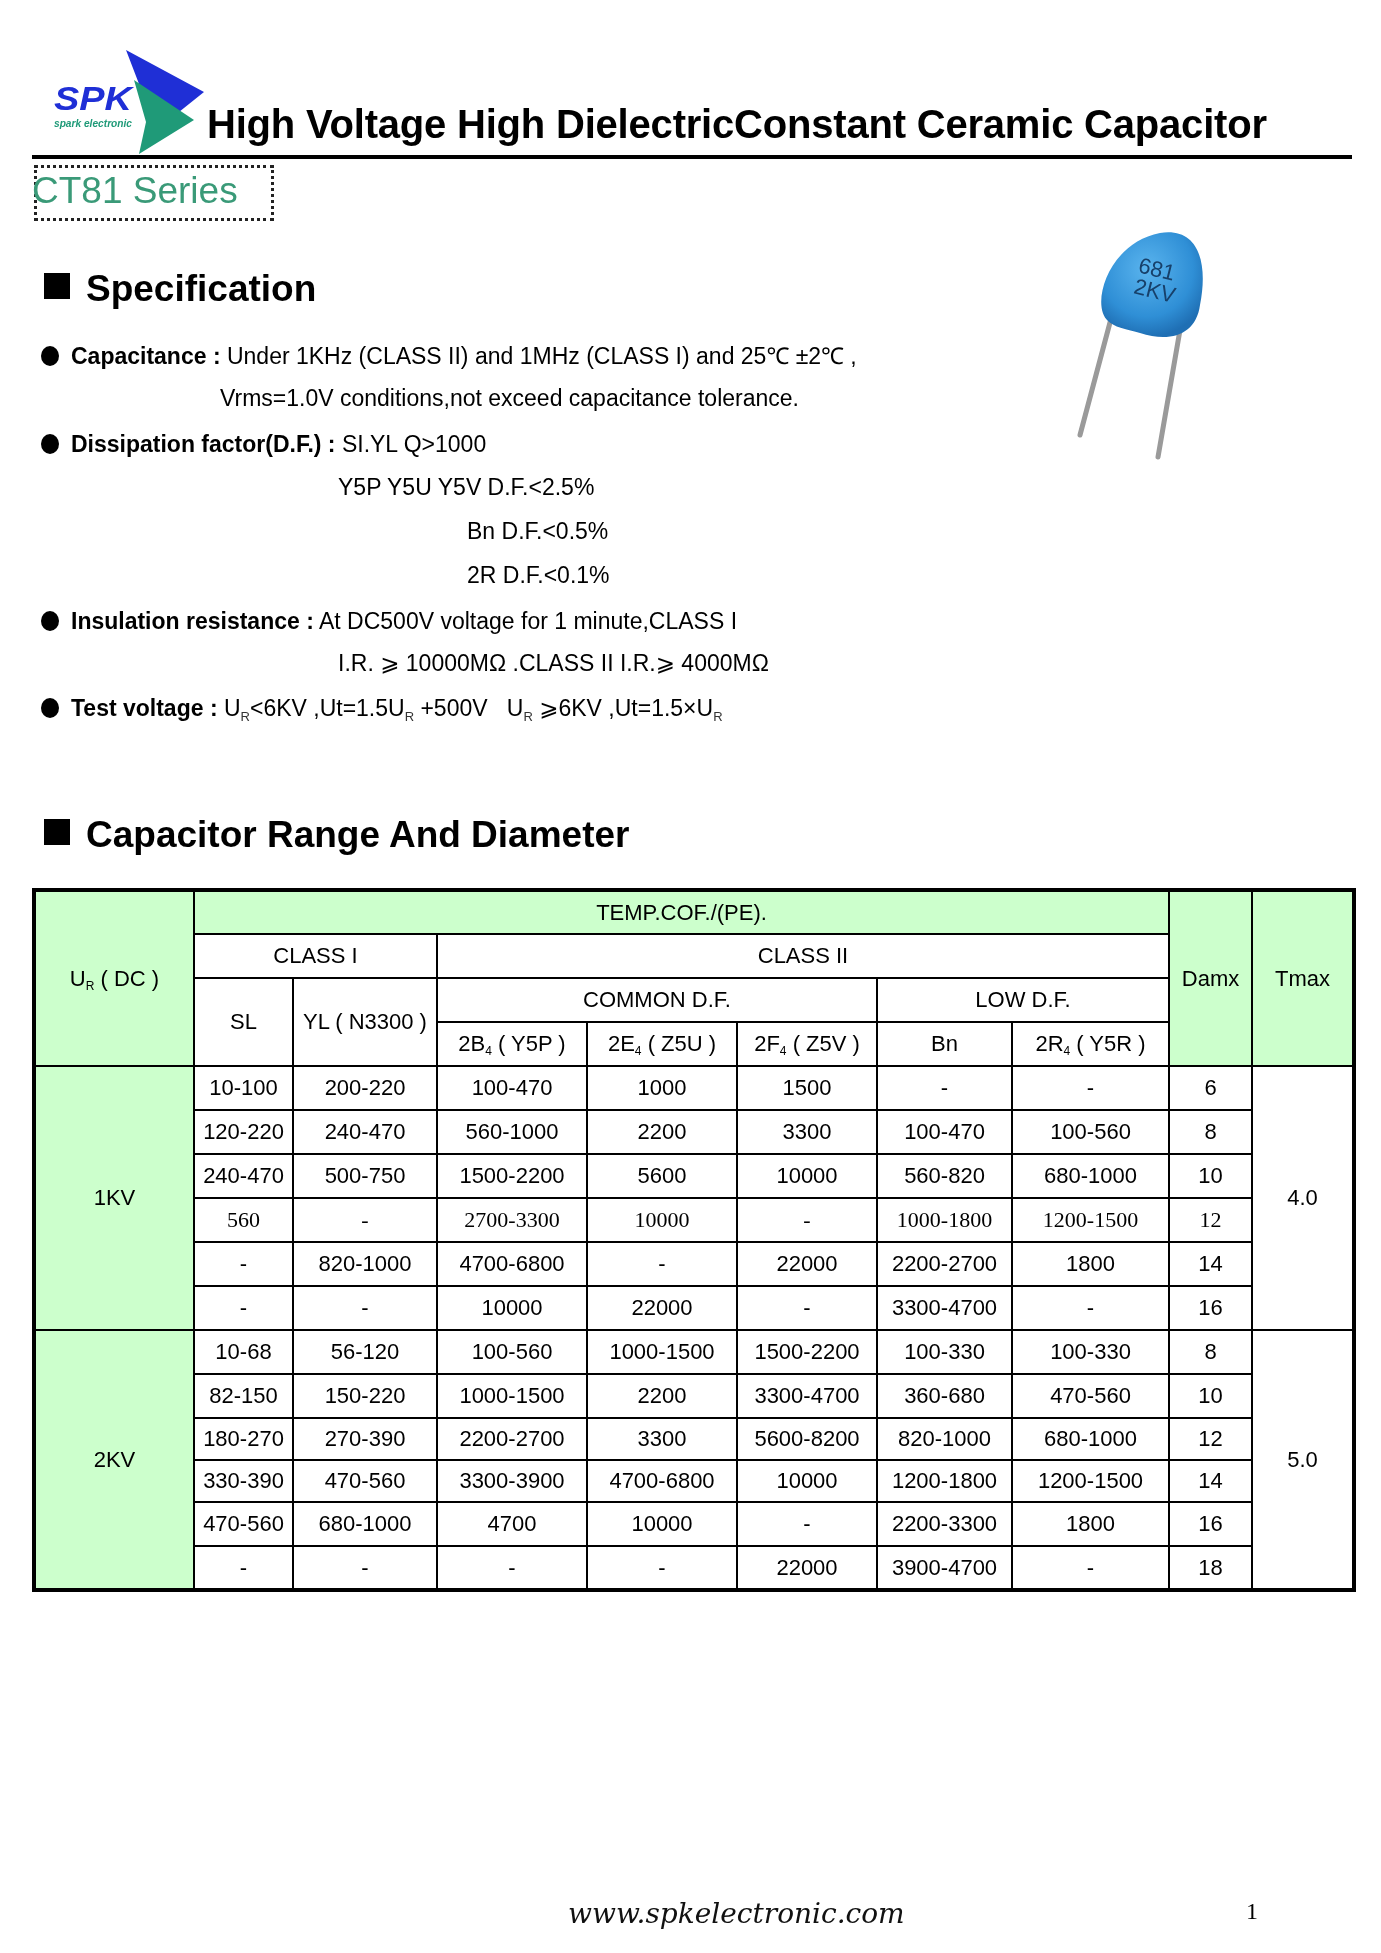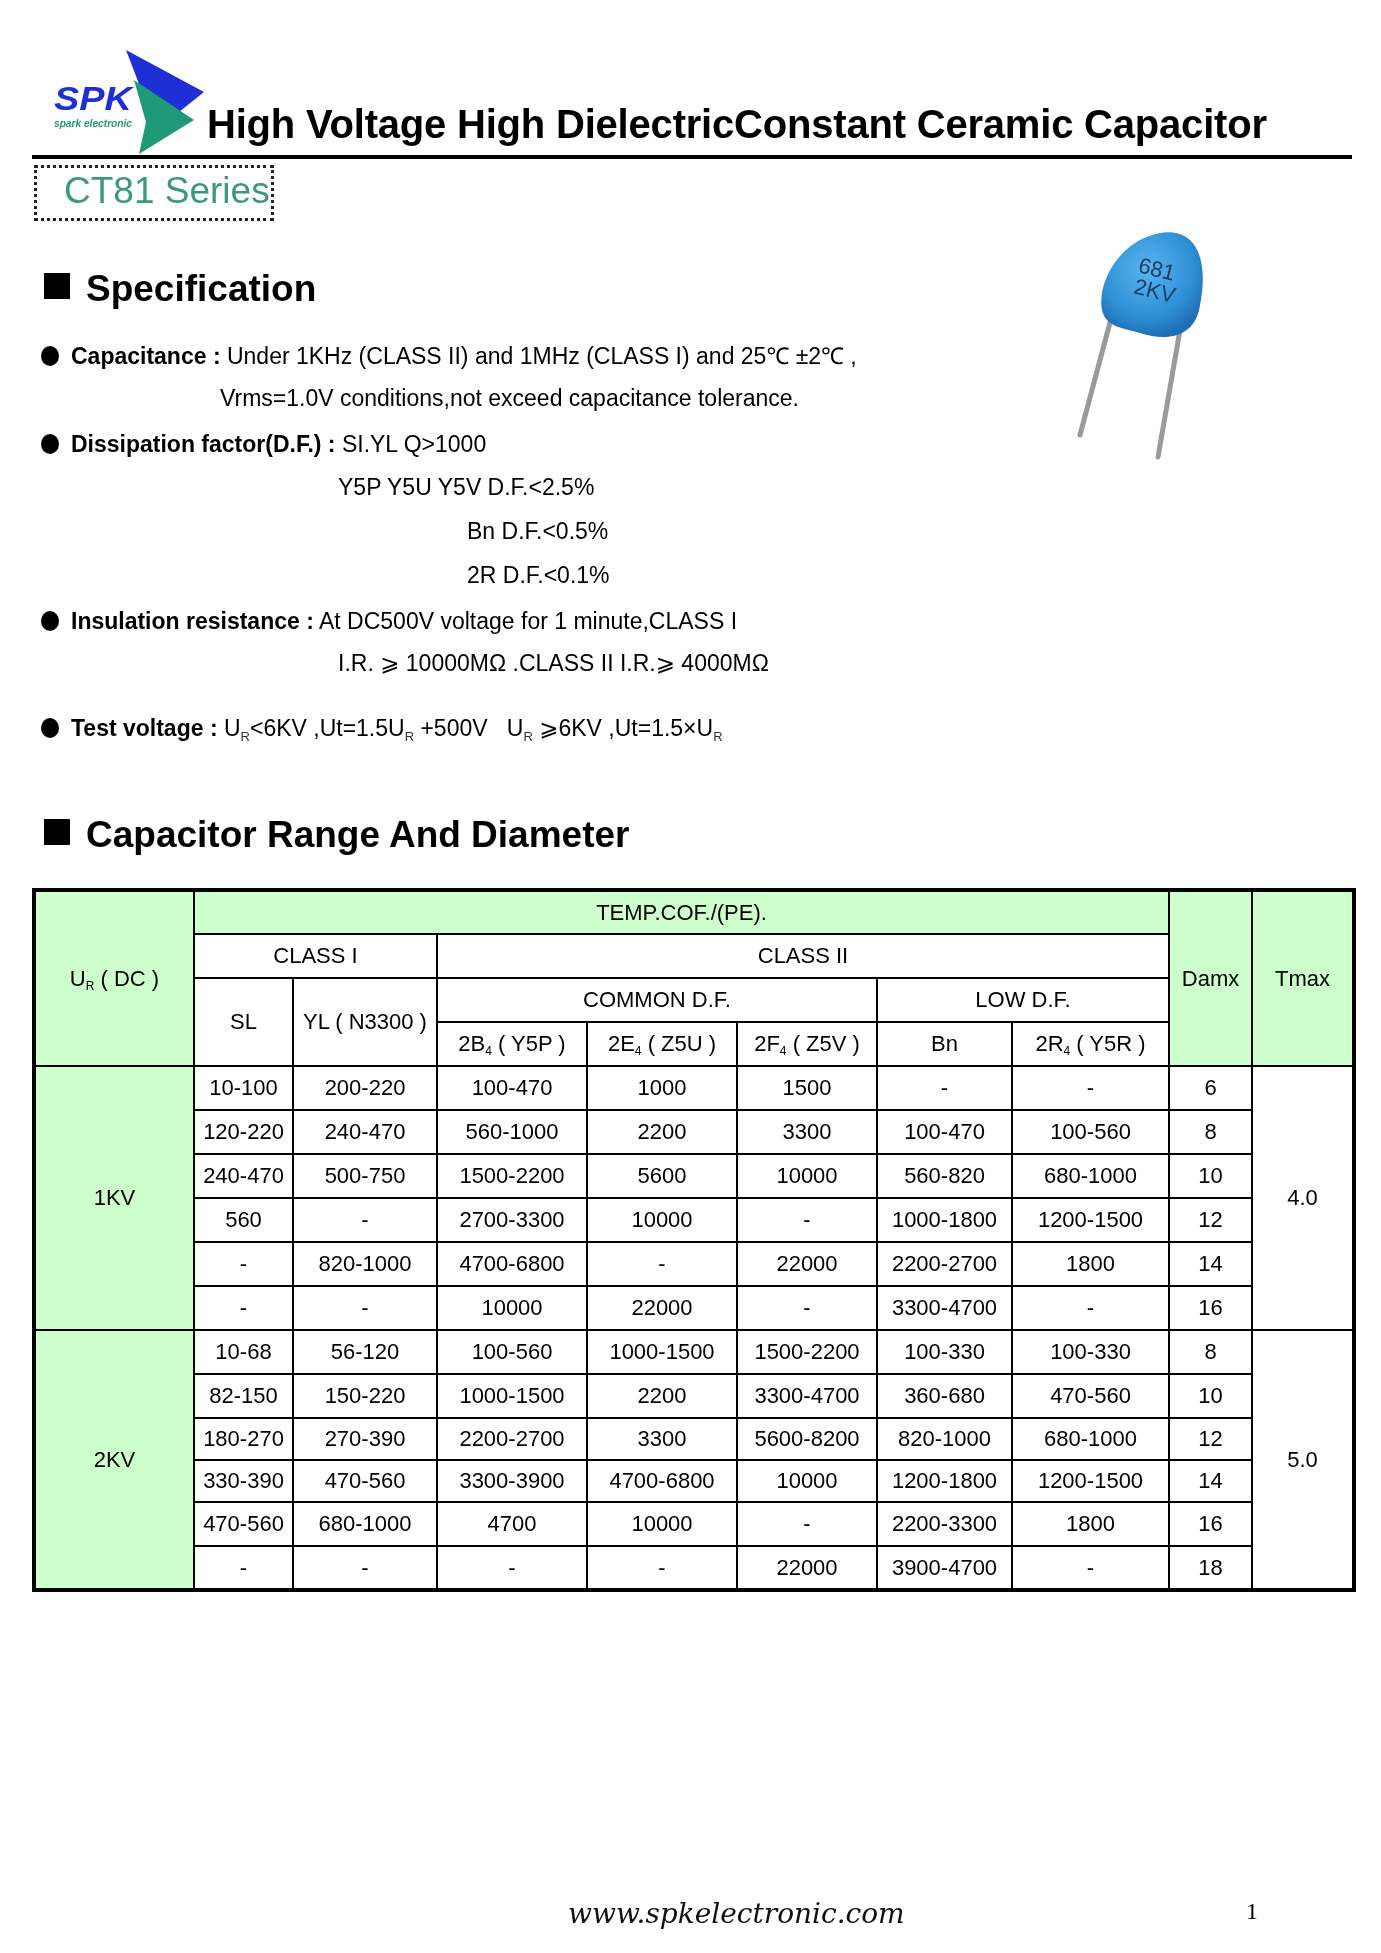--- a/index.html
+++ b/index.html
@@ -8,21 +8,21 @@
 
   .abs { position: absolute; }
 
   
   #logo { left: 54px; top: 50px; width: 150px; height: 104px; }
   #doc-title { left: 207px; top: 104px; font-size: 40px; font-weight: bold; letter-spacing: -0.2px;
                white-space: nowrap; line-height: 1; }
   #title-rule { left: 32px; top: 155px; width: 1320px; height: 4px; background: #000; }
   #series-box { left: 34px; top: 165px; width: 240px; height: 56px; border: 3px dotted #222;
                 box-sizing: border-box; }
-  #series-label { left: 64px; top: 171px; font-size: 37px; color: #3a9a78; line-height: 1.1; }
+  #series-label { left: 32px; top: 171px; font-size: 37px; color: #3a9a78; line-height: 1.1; }
 
   
   .section-heading { left: 44px; font-size: 37px; font-weight: bold; line-height: 1; white-space: nowrap; }
   .section-heading .sq { display: inline-block; width: 26px; height: 26px; background: #000;
                          margin-right: 16px; vertical-align: 2px; }
 
   
   .spec { font-size: 23px; line-height: 1; white-space: nowrap; }
   .spec b { font-weight: bold; }
   .bullet { display: inline-block; width: 18px; height: 20px; border-radius: 50%; background: #000;
@@ -81,21 +81,21 @@
 <div class="abs spec" style="left:338px; top:476px;">Y5P Y5U Y5V D.F.&lt;2.5%</div>
 <div class="abs spec" style="left:467px; top:520px;">Bn D.F.&lt;0.5%</div>
 <div class="abs spec" style="left:467px; top:564px;">2R D.F.&lt;0.1%</div>
 
 <div class="abs spec" style="left:41px; top:610px;">
   <span class="bullet"></span><b>Insulation resistance :</b>
   <span>At DC500V voltage for 1 minute,CLASS I</span>
 </div>
 <div class="abs spec" style="left:338px; top:652px;">I.R. ⩾ 10000MΩ .CLASS II I.R.⩾ 4000MΩ</div>
 
-<div class="abs spec" style="left:41px; top:717px;">
+<div class="abs spec" style="left:41px; top:697px;">
   <span class="bullet"></span><b>Test voltage :</b>
   <span>U</span><sub>R</sub><span>&lt;6KV ,Ut=1.5U</span><sub>R</sub><span style="white-space:pre"> +500V   </span><span>U</span><sub>R</sub><span> ⩾6KV ,Ut=1.5×U</span><sub>R</sub>
 </div>
 
 <div id="capacitor" class="abs">
   <svg width="180" height="240" viewBox="0 0 180 240">
     <defs>
       <radialGradient id="capGrad" cx="45%" cy="35%" r="65%">
         <stop offset="0%" stop-color="#5ab4ee"></stop>
         <stop offset="70%" stop-color="#2f8fd6"></stop>
@@ -176,21 +176,21 @@
       <tr style="height: 44px;">
         <td class="w">240-470</td>
         <td class="w">500-750</td>
         <td class="w">1500-2200</td>
         <td class="w">5600</td>
         <td class="w">10000</td>
         <td class="w">560-820</td>
         <td class="w">680-1000</td>
         <td class="w">10</td>
       </tr>
-      <tr style="height: 44px;">
+      <tr style="height: 44px; font-family: Liberation Serif, serif;">
         <td class="w">560</td>
         <td class="w">-</td>
         <td class="w">2700-3300</td>
         <td class="w">10000</td>
         <td class="w">-</td>
         <td class="w">1000-1800</td>
         <td class="w">1200-1500</td>
         <td class="w">12</td>
       </tr>
       <tr style="height: 44px;">

